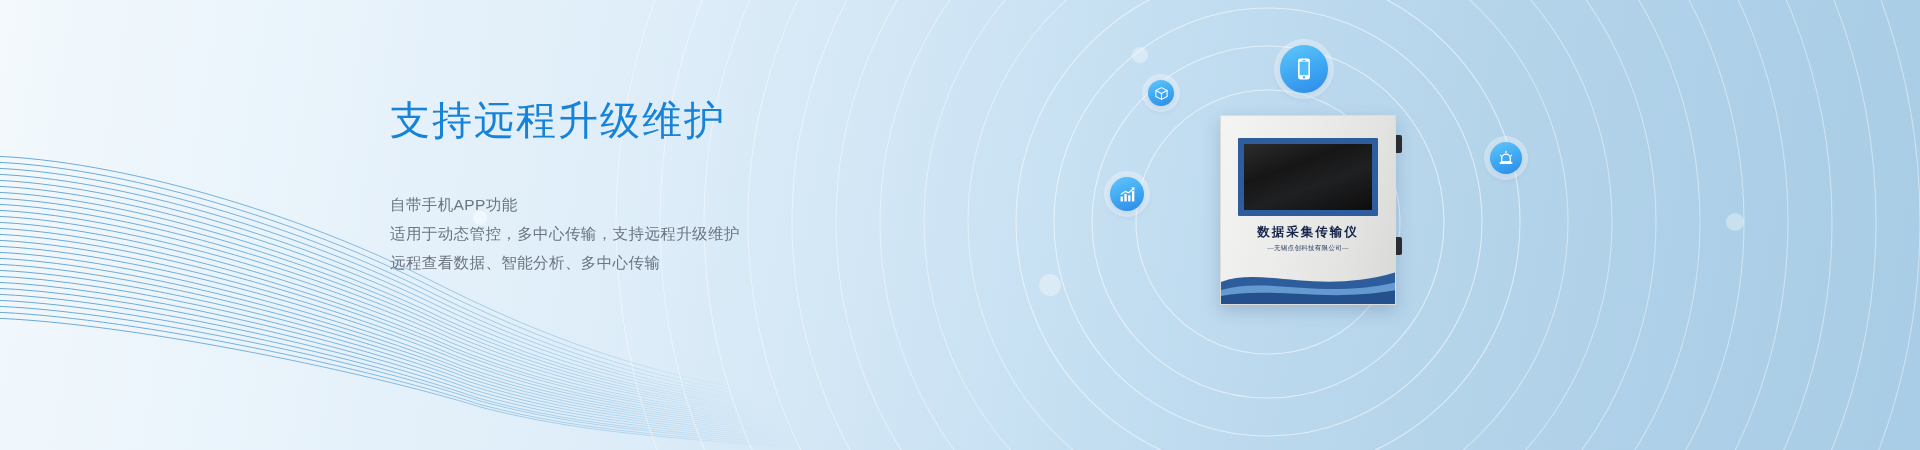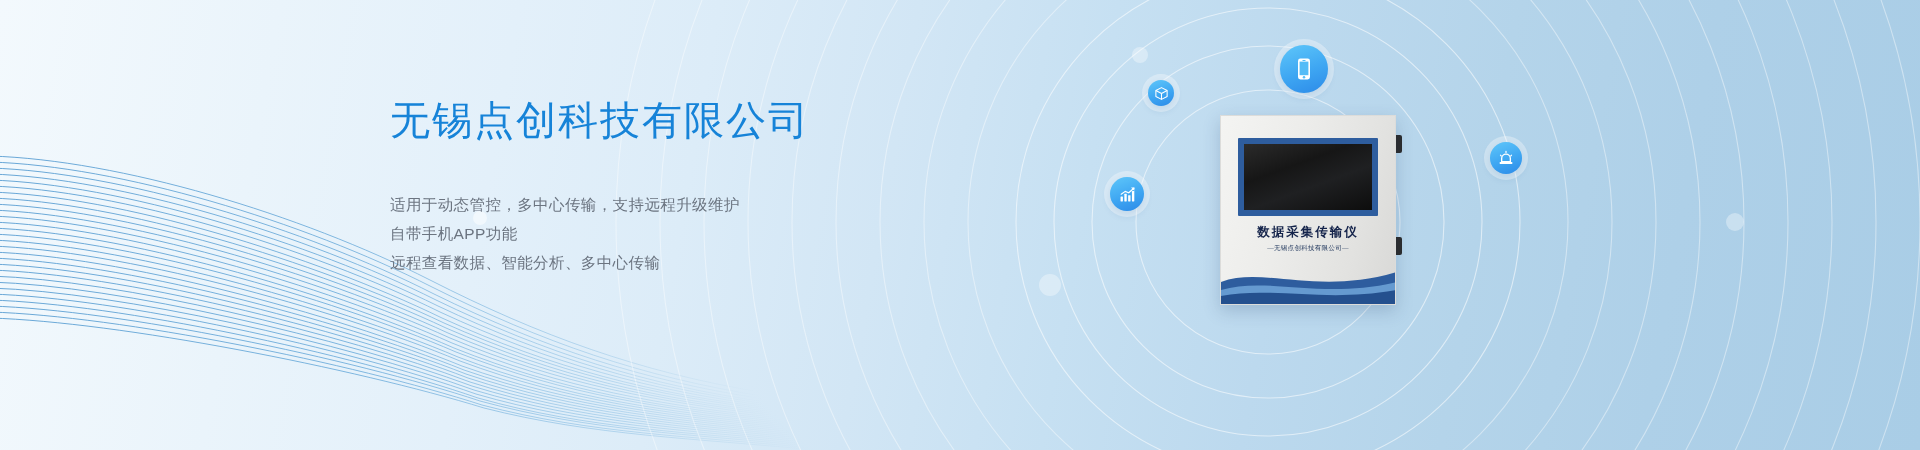--- a/index.html
+++ b/index.html
@@ -231,24 +231,24 @@
     </g>
     <g fill="#ffffff" fill-opacity="0.35">
       <circle cx="1140" cy="55" r="8"></circle>
       <circle cx="1050" cy="285" r="11"></circle>
       <circle cx="1735" cy="222" r="9"></circle>
       <circle cx="480" cy="218" r="7" fill-opacity="0.5"></circle>
     </g>
   </svg>
 
   <div class="copy">
-    <h1 class="headline">无锡点创科技有限公司</h1>
+    <h1 class="headline">支持远程升级维护</h1>
     <ul class="sub-list">
+      <li>自带手机APP功能</li>
       <li>适用于动态管控，多中心传输，支持远程升级维护</li>
-      <li>自带手机APP功能</li>
       <li>远程查看数据、智能分析、多中心传输</li>
     </ul>
   </div>
 
   <div class="device-stage">
 
     <div class="bubble" style="left:48px; top:80px; width:26px; height:26px;">
       <svg width="15" height="15" viewBox="0 0 24 24" fill="none" stroke="#ffffff" stroke-width="1.7" stroke-linejoin="round">
         <path d="M12 2.6 21 7.3v9.4L12 21.4 3 16.7V7.3z"></path>
         <path d="M3 7.3 12 12l9-4.7M12 12v9.4"></path>

